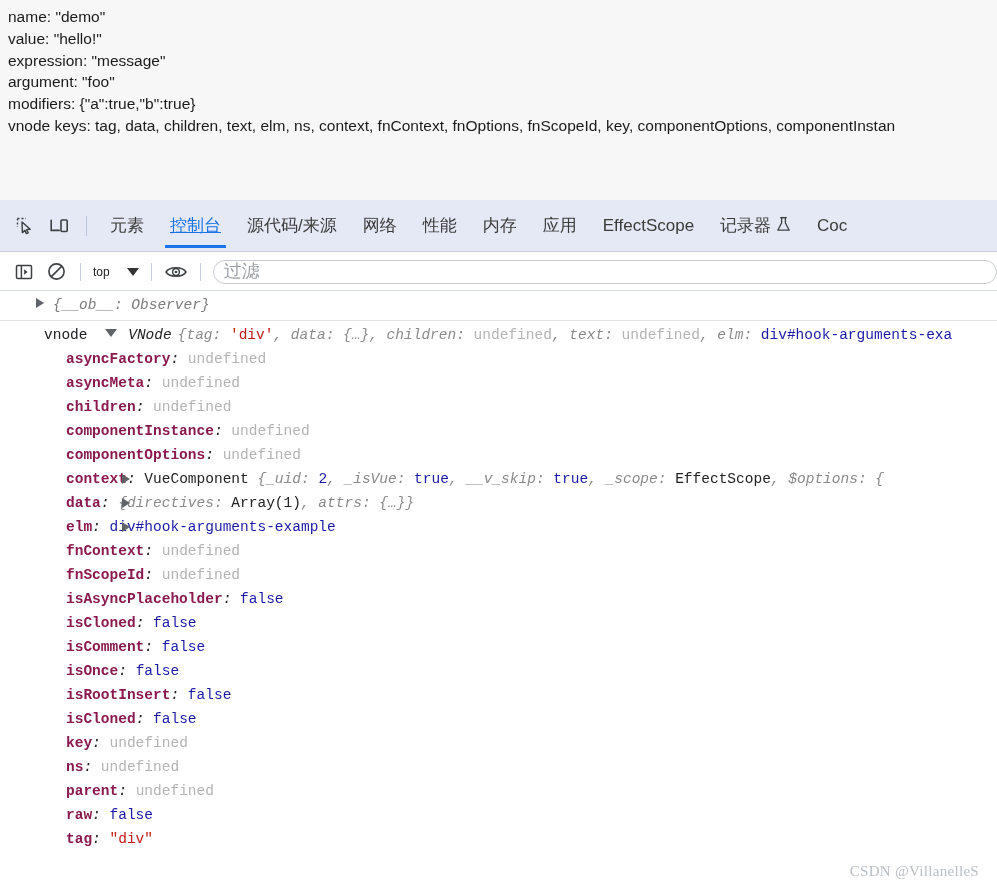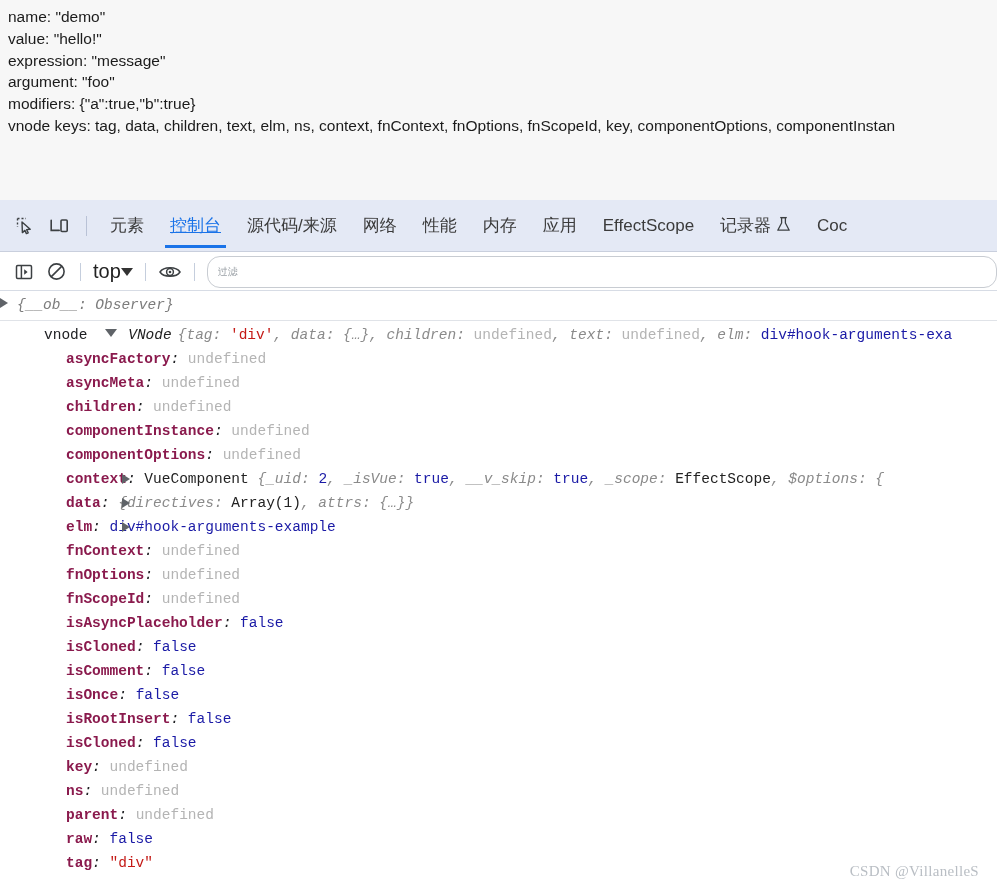--- a/index.html
+++ b/index.html
@@ -127,44 +127,44 @@
     flex: 0 0 auto;
   }
   .cb-sep {
     width: 1px;
     height: 18px;
     background: #c5cedd;
     margin: 0 8px;
     flex: 0 0 auto;
   }
   #ctx-select {
-    font-size: 20px;
+    font-size: 12px;
     color: #222;
     display: inline-flex;
     align-items: center;
-    gap: 0;
+    gap: 17px;
     padding: 0 4px;
     flex: 0 0 auto;
   }
   .caret-down {
     width: 0; height: 0;
     border-left: 6px solid transparent;
     border-right: 6px solid transparent;
     border-top: 8px solid #333;
     display: inline-block;
   }
   #filter-input {
     flex: 1 1 auto;
-    height: 32px;
+    height: 24px;
     margin-left: 4px;
     margin-right: 0;
     border: 1px solid #c8ccd2;
     border-radius: 13px;
     background: #fff;
-    font-size: 10px;
+    font-size: 18px;
     color: #3b82f6;
     padding: 0 10px;
     box-sizing: border-box;
     outline: none;
     font-family: "Liberation Sans", sans-serif;
     min-width: 0;
   }
   #filter-input::placeholder { color: #9aa0a6; }
 
   
@@ -179,20 +179,21 @@
   .msg {
     position: relative;
     padding: 2px 0 3px 0;
   }
   .msg.bordered {
     border-bottom: 1px solid #e0e3e8;
   }
   .msg-row {
     white-space: nowrap;
     line-height: 24px;
+    padding-left: 36px;
   }
   .tri {
     display: inline-block;
     width: 0; height: 0;
     border-top: 5px solid transparent;
     border-bottom: 5px solid transparent;
     border-left: 8px solid #5f6368;
     vertical-align: 1px;
     margin-right: 9px;
   }
@@ -348,21 +349,20 @@
       <div id="prop-list">
           <div class="prop-row"><span class="propname">asyncFactory</span><span class="vn-preview" style="color: rgb(32, 33, 36);">: </span><span class="undef">undefined</span></div>
           <div class="prop-row"><span class="propname">asyncMeta</span><span class="vn-preview" style="color: rgb(32, 33, 36);">: </span><span class="undef">undefined</span></div>
           <div class="prop-row"><span class="propname">children</span><span class="vn-preview" style="color: rgb(32, 33, 36);">: </span><span class="undef">undefined</span></div>
           <div class="prop-row"><span class="propname">componentInstance</span><span class="vn-preview" style="color: rgb(32, 33, 36);">: </span><span class="undef">undefined</span></div>
           <div class="prop-row"><span class="propname">componentOptions</span><span class="vn-preview" style="color: rgb(32, 33, 36);">: </span><span class="undef">undefined</span></div>
           <div class="prop-row"><span class="tri"></span><span class="propname">context</span><span class="vn-preview" style="color: rgb(32, 33, 36);">: </span><span class="cls">VueComponent</span><span class="vn-preview">  {_uid: </span><span class="num">2</span><span class="vn-preview">, _isVue: </span><span class="bool">true</span><span class="vn-preview">, __v_skip: </span><span class="bool">true</span><span class="vn-preview">, _scope: </span><span class="cls">EffectScope</span><span class="vn-preview">, $options: {</span></div>
           <div class="prop-row"><span class="tri"></span><span class="propname">data</span><span class="vn-preview" style="color: rgb(32, 33, 36);">: </span><span class="vn-preview">{directives: </span><span class="cls">Array(1)</span><span class="vn-preview">, attrs: {…}}</span></div>
           <div class="prop-row"><span class="tri"></span><span class="propname">elm</span><span class="vn-preview" style="color: rgb(32, 33, 36);">: </span><span class="dom">div#hook-arguments-example</span></div>
           <div class="prop-row"><span class="propname">fnContext</span><span class="vn-preview" style="color: rgb(32, 33, 36);">: </span><span class="undef">undefined</span></div>
-          <div class="prop-row"><span class="propname">fnOptions</span><span class="vn-preview" style="color: rgb(32, 33, 36);">: </span><span class="undef">undefined</span></div>
           <div class="prop-row"><span class="propname">fnScopeId</span><span class="vn-preview" style="color: rgb(32, 33, 36);">: </span><span class="undef">undefined</span></div>
           <div class="prop-row"><span class="propname">isAsyncPlaceholder</span><span class="vn-preview" style="color: rgb(32, 33, 36);">: </span><span class="bool">false</span></div>
           <div class="prop-row"><span class="propname">isCloned</span><span class="vn-preview" style="color: rgb(32, 33, 36);">: </span><span class="bool">false</span></div>
           <div class="prop-row"><span class="propname">isComment</span><span class="vn-preview" style="color: rgb(32, 33, 36);">: </span><span class="bool">false</span></div>
           <div class="prop-row"><span class="propname">isOnce</span><span class="vn-preview" style="color: rgb(32, 33, 36);">: </span><span class="bool">false</span></div>
           <div class="prop-row"><span class="propname">isRootInsert</span><span class="vn-preview" style="color: rgb(32, 33, 36);">: </span><span class="bool">false</span></div>
           <div class="prop-row"><span class="propname">isCloned</span><span class="vn-preview" style="color: rgb(32, 33, 36);">: </span><span class="bool">false</span></div>
           <div class="prop-row"><span class="propname">key</span><span class="vn-preview" style="color: rgb(32, 33, 36);">: </span><span class="undef">undefined</span></div>
           <div class="prop-row"><span class="propname">ns</span><span class="vn-preview" style="color: rgb(32, 33, 36);">: </span><span class="undef">undefined</span></div>
           <div class="prop-row"><span class="propname">parent</span><span class="vn-preview" style="color: rgb(32, 33, 36);">: </span><span class="undef">undefined</span></div>

